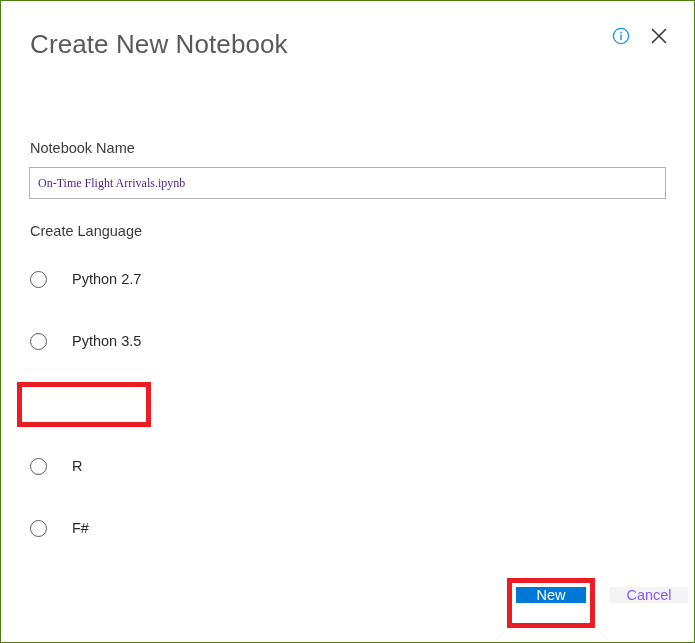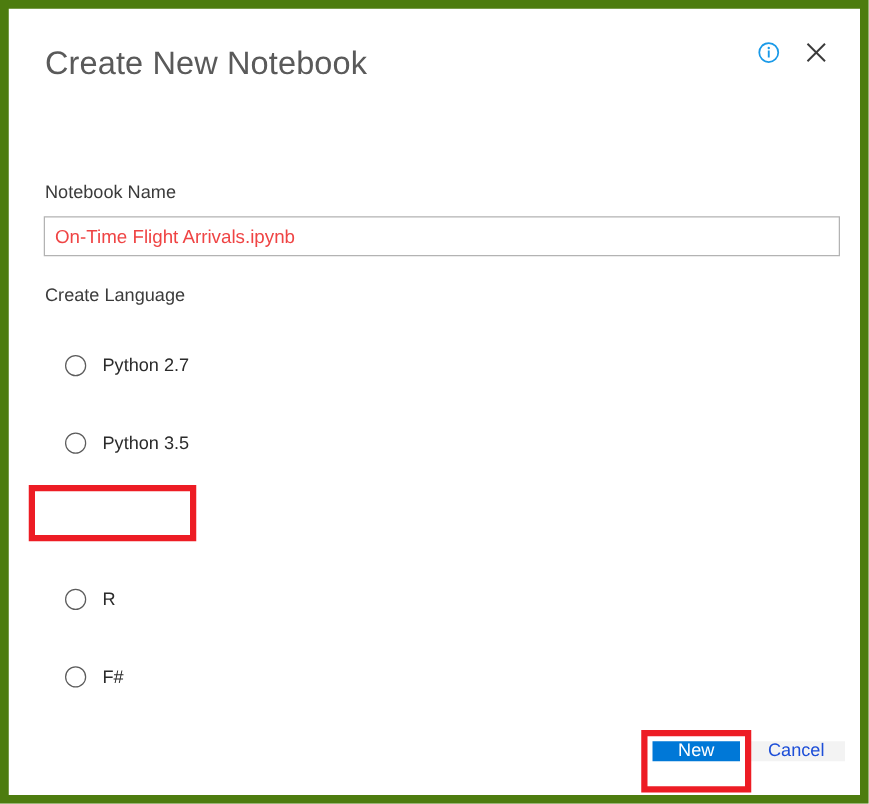--- a/index.html
+++ b/index.html
@@ -12,21 +12,21 @@
     height: 643px;
     font-family: "Liberation Sans", sans-serif;
     -webkit-font-smoothing: antialiased;
   }
   #dialog {
     position: relative;
     box-sizing: border-box;
     width: 695px;
     height: 643px;
     background: #ffffff;
-    border: 7px solid #4d7c0f;
+    border: 1px solid #4d7c0f;
     overflow: hidden;
   }
   
   .header-icons {
     position: absolute;
     top: 24px;
     right: 24px;
     display: flex;
     align-items: center;
     gap: 16px;
@@ -76,36 +76,37 @@
 
   .text-input {
     position: absolute;
     left: 28px;
     top: 166px;
     width: 637px;
     height: 32px;
     box-sizing: border-box;
     border: 1px solid #b3b3b3;
     background: #ffffff;
-    font-family: Liberation Sans, sans-serif;
-    font-size: 15px;
-    color: #ef4444;
+    font-family: Liberation Serif, serif;
+    font-size: 12px;
+    color: #4c1d95;
     padding: 0 8px;
     outline: none;
   }
 
   
   .radio-row {
     position: absolute;
-    left: 45px;
+    left: 29px;
     display: flex;
-    align-items: flex-end;
+    align-items: flex-start;
     height: 24px;
     cursor: pointer;
     user-select: none;
+    gap: 12px;
   }
   .radio-mark {
     width: 17px;
     height: 17px;
     box-sizing: border-box;
     border-radius: 50%;
     border: 1.4px solid #5c5c5c;
     background: #ffffff;
     flex: 0 0 auto;
     position: relative;
@@ -155,25 +156,25 @@
     padding: 0;
   }
   #new-button {
     left: 515px;
     top: 586px;
     width: 70px;
     background: #0078d7;
     color: #ffffff;
   }
   #cancel-button {
-    left: 591px;
+    left: 609px;
     top: 586px;
     width: 78px;
     background: #f3f3f3;
-    color: #1d4ed8;
+    color: #8b5cf6;
   }
 </style>
 </head>
 <body>
 
 <div id="dialog">
 
   <div class="header-icons">
     <button class="icon-btn info-icon" aria-label="info">
       <svg width="18" height="18" viewBox="0 0 18 18">

